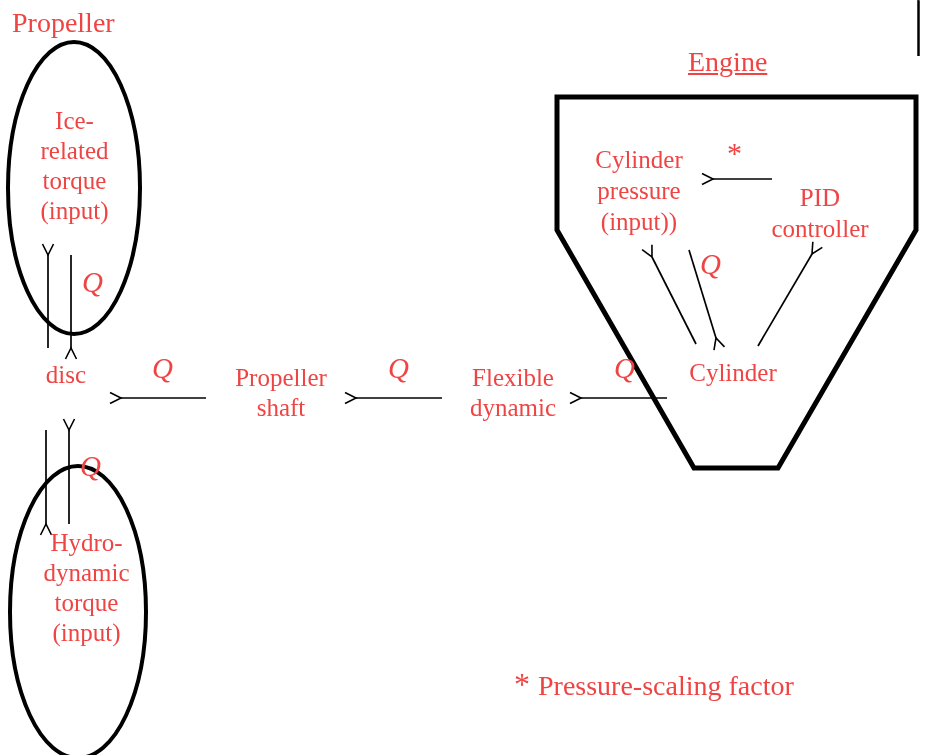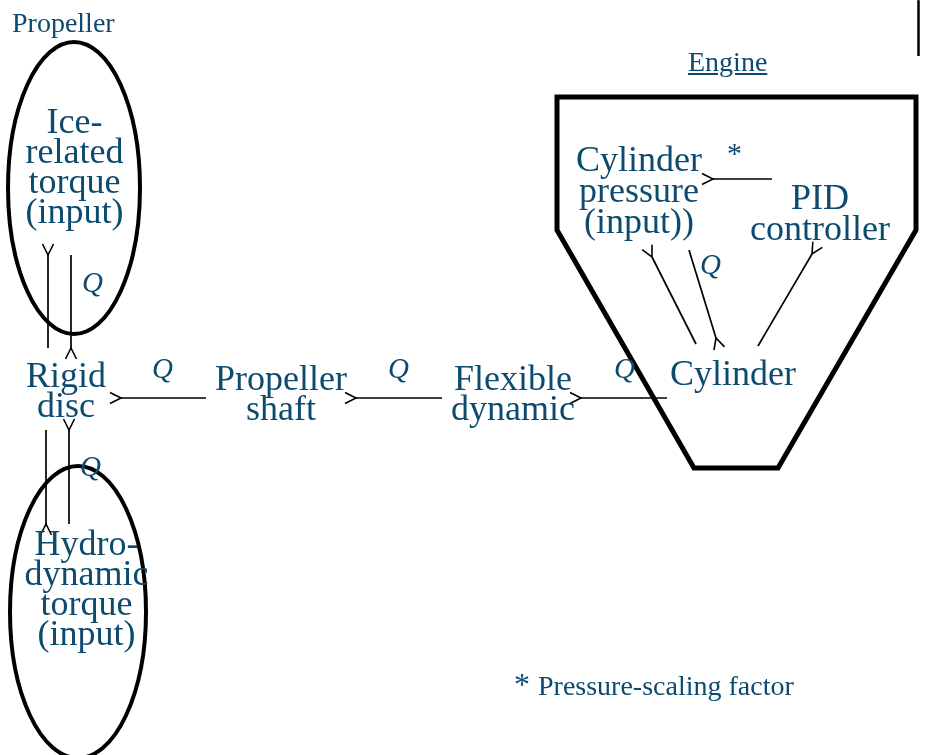--- a/index.html
+++ b/index.html
@@ -2,27 +2,27 @@
 <html><head>
 <meta charset="utf-8">
 <style>
   * { margin:0; padding:0; box-sizing:border-box; }
   html,body { background:#ffffff; }
   .canvas {
     position:relative;
     width:931px;
     height:755px;
     background:#ffffff;
-    color:#0c4a6e;
+    color:#ef4444;
     font-family:"Liberation Serif","DejaVu Serif",serif;
     overflow:hidden;
     border-radius:14px;
   }
   .canvas svg { position:absolute; left:0; top:0; }
-  .label { position:absolute; font-size:36px; line-height:30px; white-space:nowrap; }
+  .label { position:absolute; font-size:25px; line-height:30px; white-space:nowrap; }
   .center { text-align:center; }
   .q {
     position:absolute;
     font-style:italic;
     font-size:29px;
     line-height:29px;
     font-family:"Liberation Serif","DejaVu Serif",serif;
   }
   .title { position:absolute; font-size:28px; line-height:30px; white-space:nowrap; }
   .star { position:absolute; font-size:30px; line-height:30px; }
@@ -73,21 +73,20 @@
   <div class="title" style="left:688px; top:47px;text-decoration:underline;">Engine</div>
 
   <div class="label center" style="left:4px; top:106px; width:141px;">
     <div>Ice-</div>
     <div>related</div>
     <div>torque</div>
     <div>(input)</div>
   </div>
 
   <div class="label center" style="left:2px; top:360px; width:128px;">
-    <div>Rigid</div>
     <div>disc</div>
   </div>
 
   <div class="label center" style="left:14px; top:528px; width:145px;">
     <div>Hydro-</div>
     <div>dynamic</div>
     <div>torque</div>
     <div>(input)</div>
   </div>
 

